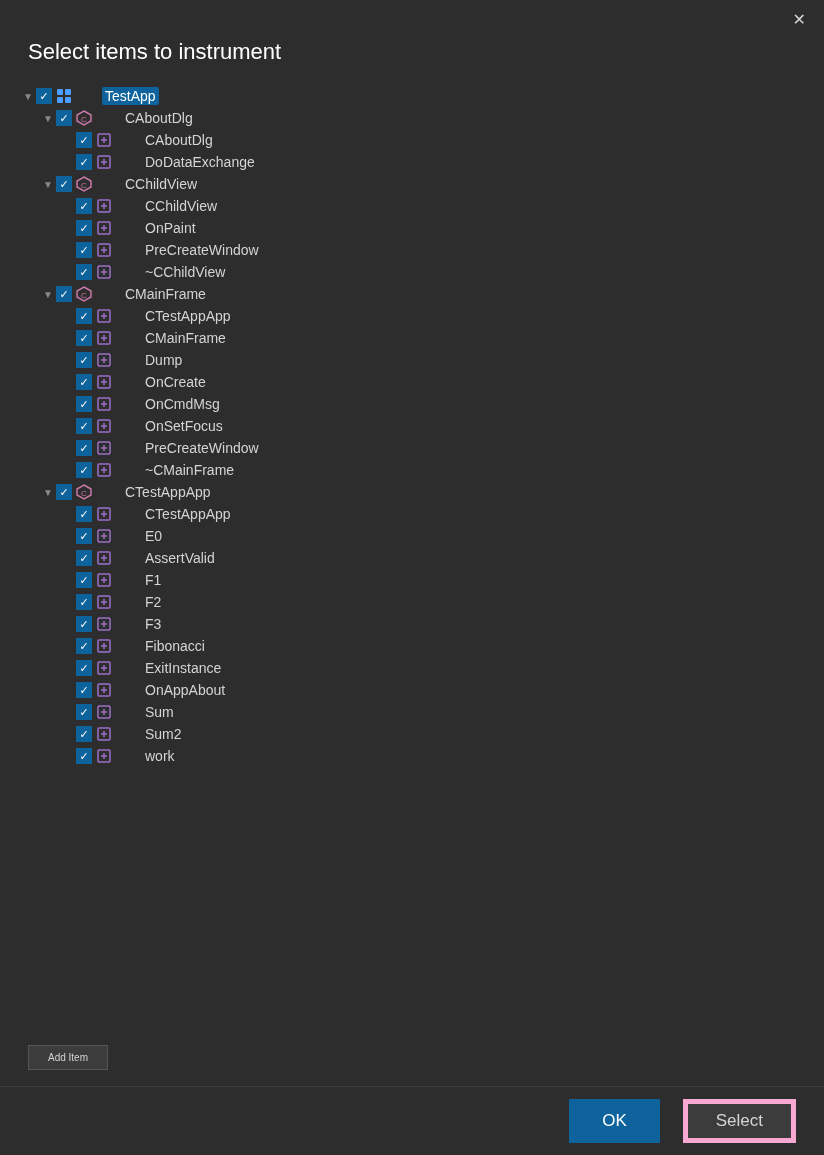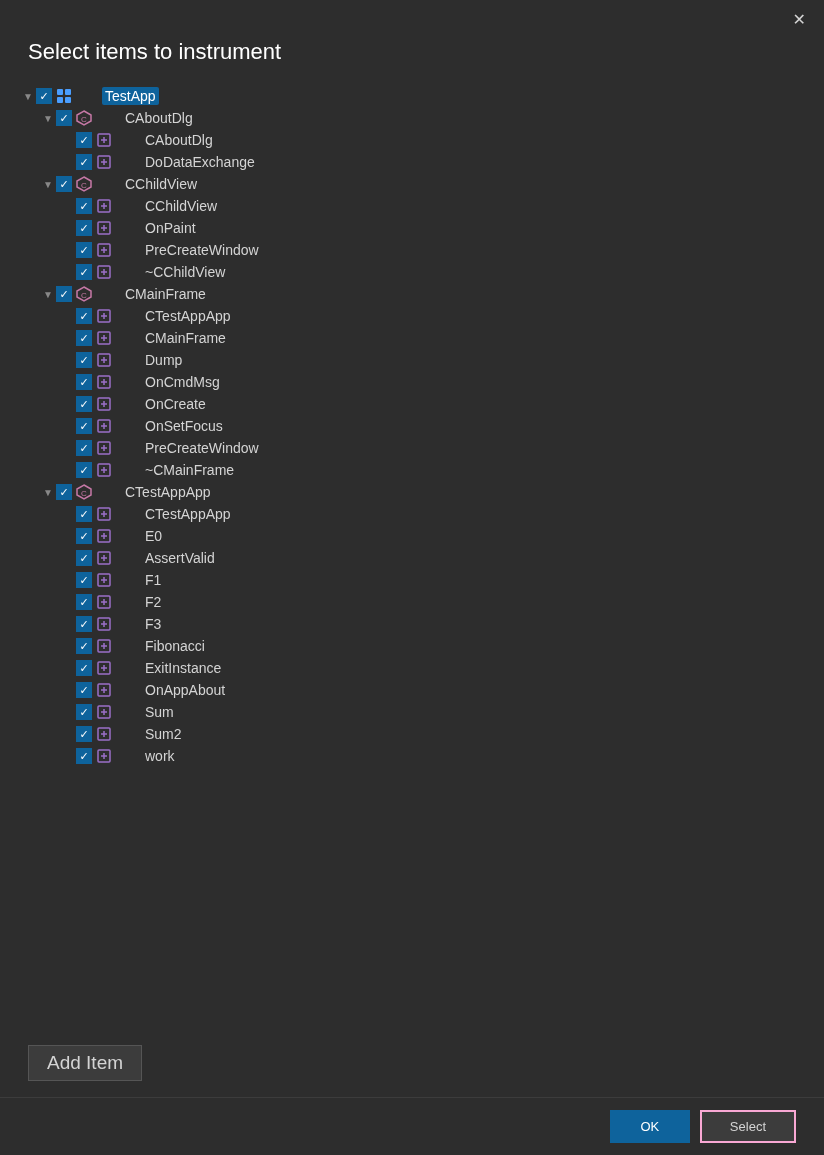--- a/index.html
+++ b/index.html
@@ -113,39 +113,40 @@
     .indent-2 { padding-left: 20px; }
     .indent-3 { padding-left: 40px; }
     .add-item-area {
       padding: 16px 28px;
     }
     .add-item-btn {
       background: #3c3c3c;
       border: 1px solid #555;
       color: #d4d4d4;
       padding: 6px 18px;
-      font-size: 19px;
+      font-size: 10px;
       cursor: pointer;
       min-width: 80px;
     }
     .dialog-footer {
       display: flex;
       justify-content: flex-end;
       padding: 12px 28px;
       gap: 10px;
       border-top: 1px solid #3c3c3c;
     }
     .footer-btn {
       background: #3c3c3c;
-      border: 2px solid #f9a8d4;
+      border: 5px solid #f9a8d4;
       color: #d4d4d4;
       padding: 7px 28px;
-      font-size: 13px;
+      font-size: 17px;
       cursor: pointer;
       min-width: 80px;
+      margin-left: 13px;
     }
     .footer-btn.primary {
       background: #0e639c;
       border-color: #0e639c;
       color: white;
     }
 
     
     .svg-icon { width: 16px; height: 16px; display: inline-block; vertical-align: middle; }
   </style>
@@ -322,33 +323,33 @@
     <div class="tree-item indent-3">
       <span class="expander" style="visibility:hidden">▼</span>
       <span class="checkbox checked"></span>
       <span class="item-icon icon-method">
         <svg class="svg-icon" viewBox="0 0 16 16">
             <rect x="2" y="2" width="12" height="12" fill="none" stroke="#9b6fc8" stroke-width="1.5" rx="1"></rect>
             <line x1="5" y1="8" x2="11" y2="8" stroke="#9b6fc8" stroke-width="1.5"></line>
             <line x1="8" y1="5" x2="8" y2="11" stroke="#9b6fc8" stroke-width="1.5"></line>
           </svg>
       </span>
+      <span class="item-label">OnCreate</span>
+    </div>
+    <div class="tree-item indent-3">
+      <span class="expander" style="visibility:hidden">▼</span>
+      <span class="checkbox checked"></span>
+      <span class="item-icon icon-method">
+        <svg class="svg-icon" viewBox="0 0 16 16">
+            <rect x="2" y="2" width="12" height="12" fill="none" stroke="#9b6fc8" stroke-width="1.5" rx="1"></rect>
+            <line x1="5" y1="8" x2="11" y2="8" stroke="#9b6fc8" stroke-width="1.5"></line>
+            <line x1="8" y1="5" x2="8" y2="11" stroke="#9b6fc8" stroke-width="1.5"></line>
+          </svg>
+      </span>
       <span class="item-label">OnCmdMsg</span>
-    </div>
-    <div class="tree-item indent-3">
-      <span class="expander" style="visibility:hidden">▼</span>
-      <span class="checkbox checked"></span>
-      <span class="item-icon icon-method">
-        <svg class="svg-icon" viewBox="0 0 16 16">
-            <rect x="2" y="2" width="12" height="12" fill="none" stroke="#9b6fc8" stroke-width="1.5" rx="1"></rect>
-            <line x1="5" y1="8" x2="11" y2="8" stroke="#9b6fc8" stroke-width="1.5"></line>
-            <line x1="8" y1="5" x2="8" y2="11" stroke="#9b6fc8" stroke-width="1.5"></line>
-          </svg>
-      </span>
-      <span class="item-label">OnCreate</span>
     </div>
     <div class="tree-item indent-3">
       <span class="expander" style="visibility:hidden">▼</span>
       <span class="checkbox checked"></span>
       <span class="item-icon icon-method">
         <svg class="svg-icon" viewBox="0 0 16 16">
             <rect x="2" y="2" width="12" height="12" fill="none" stroke="#9b6fc8" stroke-width="1.5" rx="1"></rect>
             <line x1="5" y1="8" x2="11" y2="8" stroke="#9b6fc8" stroke-width="1.5"></line>
             <line x1="8" y1="5" x2="8" y2="11" stroke="#9b6fc8" stroke-width="1.5"></line>
           </svg>

